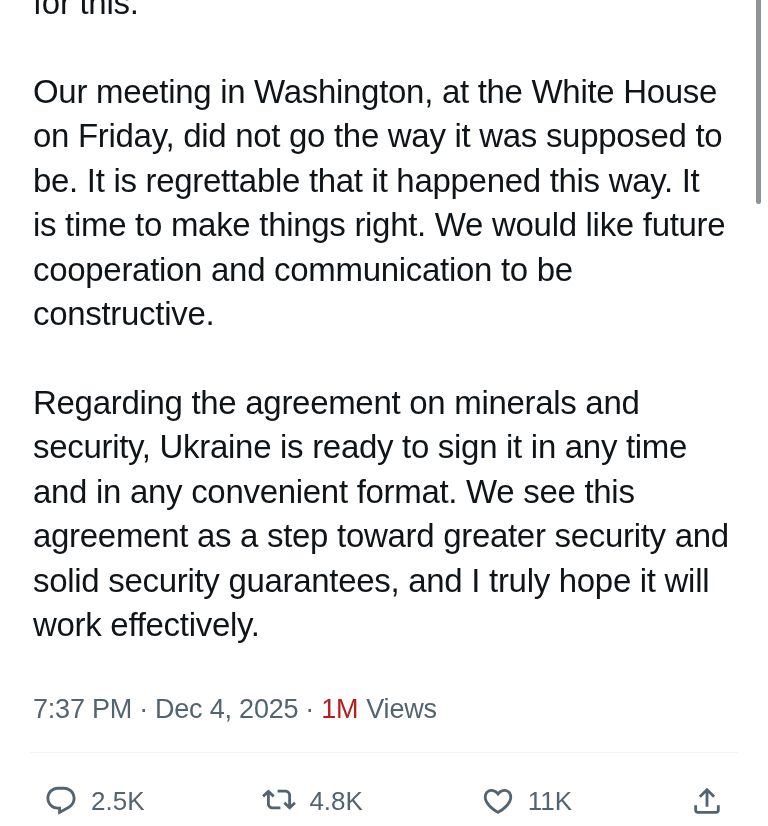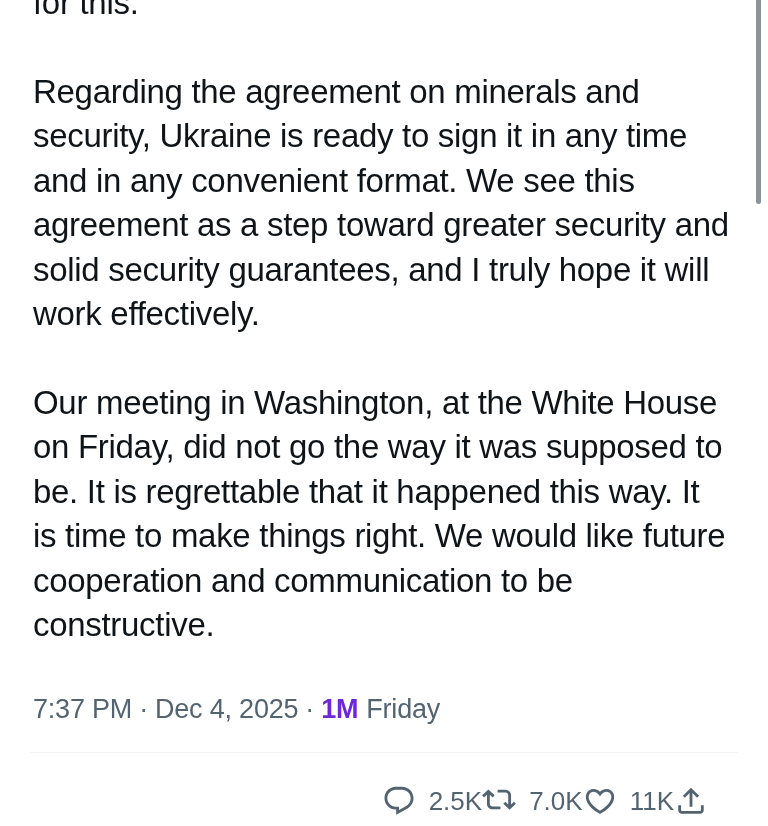--- a/index.html
+++ b/index.html
@@ -34,34 +34,34 @@
     font-size: 27px;
     line-height: 34px;
     letter-spacing: -0.2px;
     color: #536471;
     white-space: pre;
   }
   .timestamp .dot {
     margin: 0 7px;
   }
   .timestamp .views-count {
-    font-weight: 700;
-    color: #6d28d9;
+    font-weight: 400;
+    color: #b91c1c;
     margin-right: 8px;
   }
   .divider {
     height: 1px;
     background: #eff3f4;
     margin: 26px 30px 0 30px;
   }
   .action-bar {
     margin-top: 31px;
-    padding: 0 60px;
+    padding: 0 44px;
     display: flex;
-    justify-content: flex-end;
+    justify-content: space-between;
     align-items: center;
   }
   .action-item {
     display: flex;
     align-items: center;
     cursor: pointer;
     color: #536471;
   }
   .action-item svg {
     width: 34px;
@@ -84,35 +84,35 @@
     background: #8e9398;
     border-radius: 3px;
   }
 </style>
 </head>
 <body>
 
 <div class="content">
   <div class="tweet-paragraph partial">for this.</div>
 
+  <div class="tweet-paragraph">Our meeting in Washington, at the White House
+on Friday, did not go the way it was supposed to
+be. It is regrettable that it happened this way. It
+is time to make things right. We would like future
+cooperation and communication to be
+constructive.</div>
+
   <div class="tweet-paragraph">Regarding the agreement on minerals and
 security, Ukraine is ready to sign it in any time
 and in any convenient format. We see this
 agreement as a step toward greater security and
 solid security guarantees, and I truly hope it will
 work effectively.</div>
 
-  <div class="tweet-paragraph">Our meeting in Washington, at the White House
-on Friday, did not go the way it was supposed to
-be. It is regrettable that it happened this way. It
-is time to make things right. We would like future
-cooperation and communication to be
-constructive.</div>
-
-  <div class="timestamp"><span>7:37 PM</span><span class="dot">·</span><span>Dec 4, 2025</span><span class="dot">·</span><span class="views-count">1M</span><span>Friday</span></div>
+  <div class="timestamp"><span>7:37 PM</span><span class="dot">·</span><span>Dec 4, 2025</span><span class="dot">·</span><span class="views-count">1M</span><span>Views</span></div>
 </div>
 
 <div class="divider"></div>
 
 <div class="action-bar">
 
   <div class="action-item">
     <span>
       <svg viewBox="0 0 24 24" aria-hidden="true">
         <path d="M1.751 10c0-4.42 3.584-8 8.005-8h4.366c4.49 0 8.129 3.64 8.129 8.13 0 2.96-1.607 5.68-4.196 7.11l-8.054 4.46v-3.69h-.067c-4.49.1-8.183-3.51-8.183-8.01zm8.005-6c-3.317 0-6.005 2.69-6.005 6 0 3.37 2.77 6.08 6.138 6.01l.351-.01h1.761v2.3l5.087-2.81c1.951-1.08 3.163-3.13 3.163-5.36 0-3.39-2.744-6.13-6.129-6.13H9.756z"></path>
@@ -120,21 +120,21 @@
     </span>
     <span class="action-count">2.5K</span>
   </div>
 
   <div class="action-item">
     <span>
       <svg viewBox="0 0 24 24" aria-hidden="true">
         <path d="M4.5 3.88l4.432 4.14-1.364 1.46L5.5 7.55v6.34c0 1.1.896 2 2 2H13v2H7.5c-2.209 0-4-1.79-4-4V7.55L1.432 9.48.068 8.02 4.5 3.88zM16.5 6H11V4h5.5c2.209 0 4 1.79 4 4v6.45l2.068-1.93 1.364 1.46-4.432 4.14-4.432-4.14 1.364-1.46 2.068 1.93V8c0-1.1-.896-2-2-2z"></path>
       </svg>
     </span>
-    <span class="action-count">7.0K</span>
+    <span class="action-count">4.8K</span>
   </div>
 
   <div class="action-item">
     <span>
       <svg viewBox="0 0 24 24" aria-hidden="true">
         <path d="M16.697 5.5c-1.222-.06-2.679.51-3.89 2.16l-.805 1.09-.806-1.09C9.984 6.01 8.526 5.44 7.304 5.5c-1.243.07-2.349.78-2.91 1.91-.552 1.12-.633 2.78.479 4.82 1.074 1.97 3.257 4.27 7.129 6.61 3.87-2.34 6.052-4.64 7.126-6.61 1.111-2.04 1.03-3.7.477-4.82-.561-1.13-1.666-1.84-2.908-1.91zm4.187 7.69c-1.351 2.48-4.001 5.12-8.379 7.67l-.503.3-.504-.3c-4.379-2.55-7.029-5.19-8.382-7.67-1.36-2.5-1.41-4.86-.514-6.67.887-1.79 2.647-2.91 4.601-3.01 1.651-.09 3.368.56 4.798 2.01 1.429-1.45 3.146-2.1 4.796-2.01 1.954.1 3.714 1.22 4.601 3.01.896 1.81.846 4.17-.514 6.67z"></path>
       </svg>
     </span>
     <span class="action-count">11K</span>
   </div>

